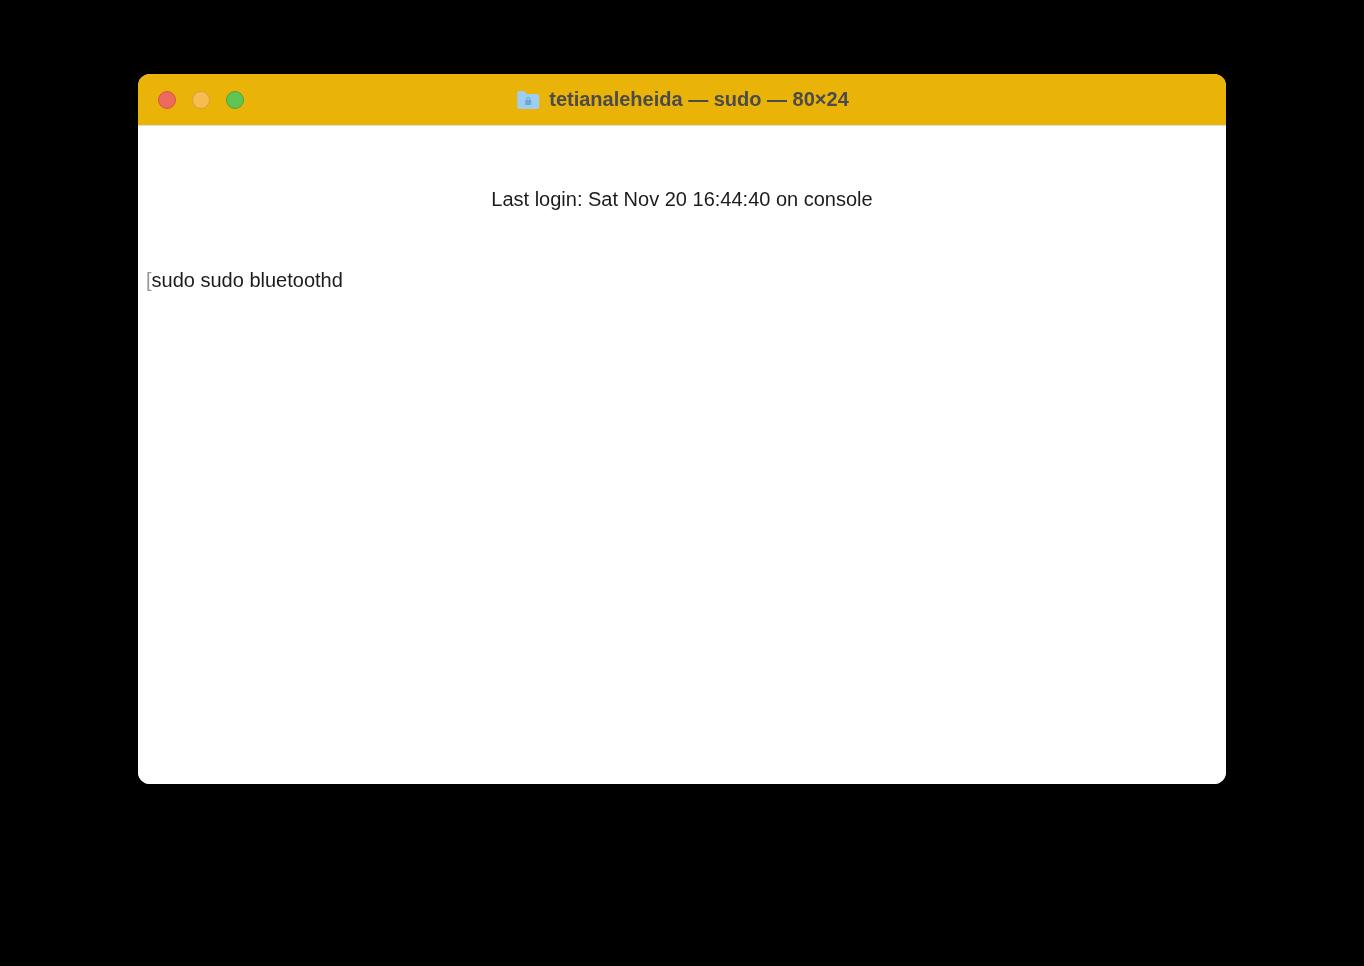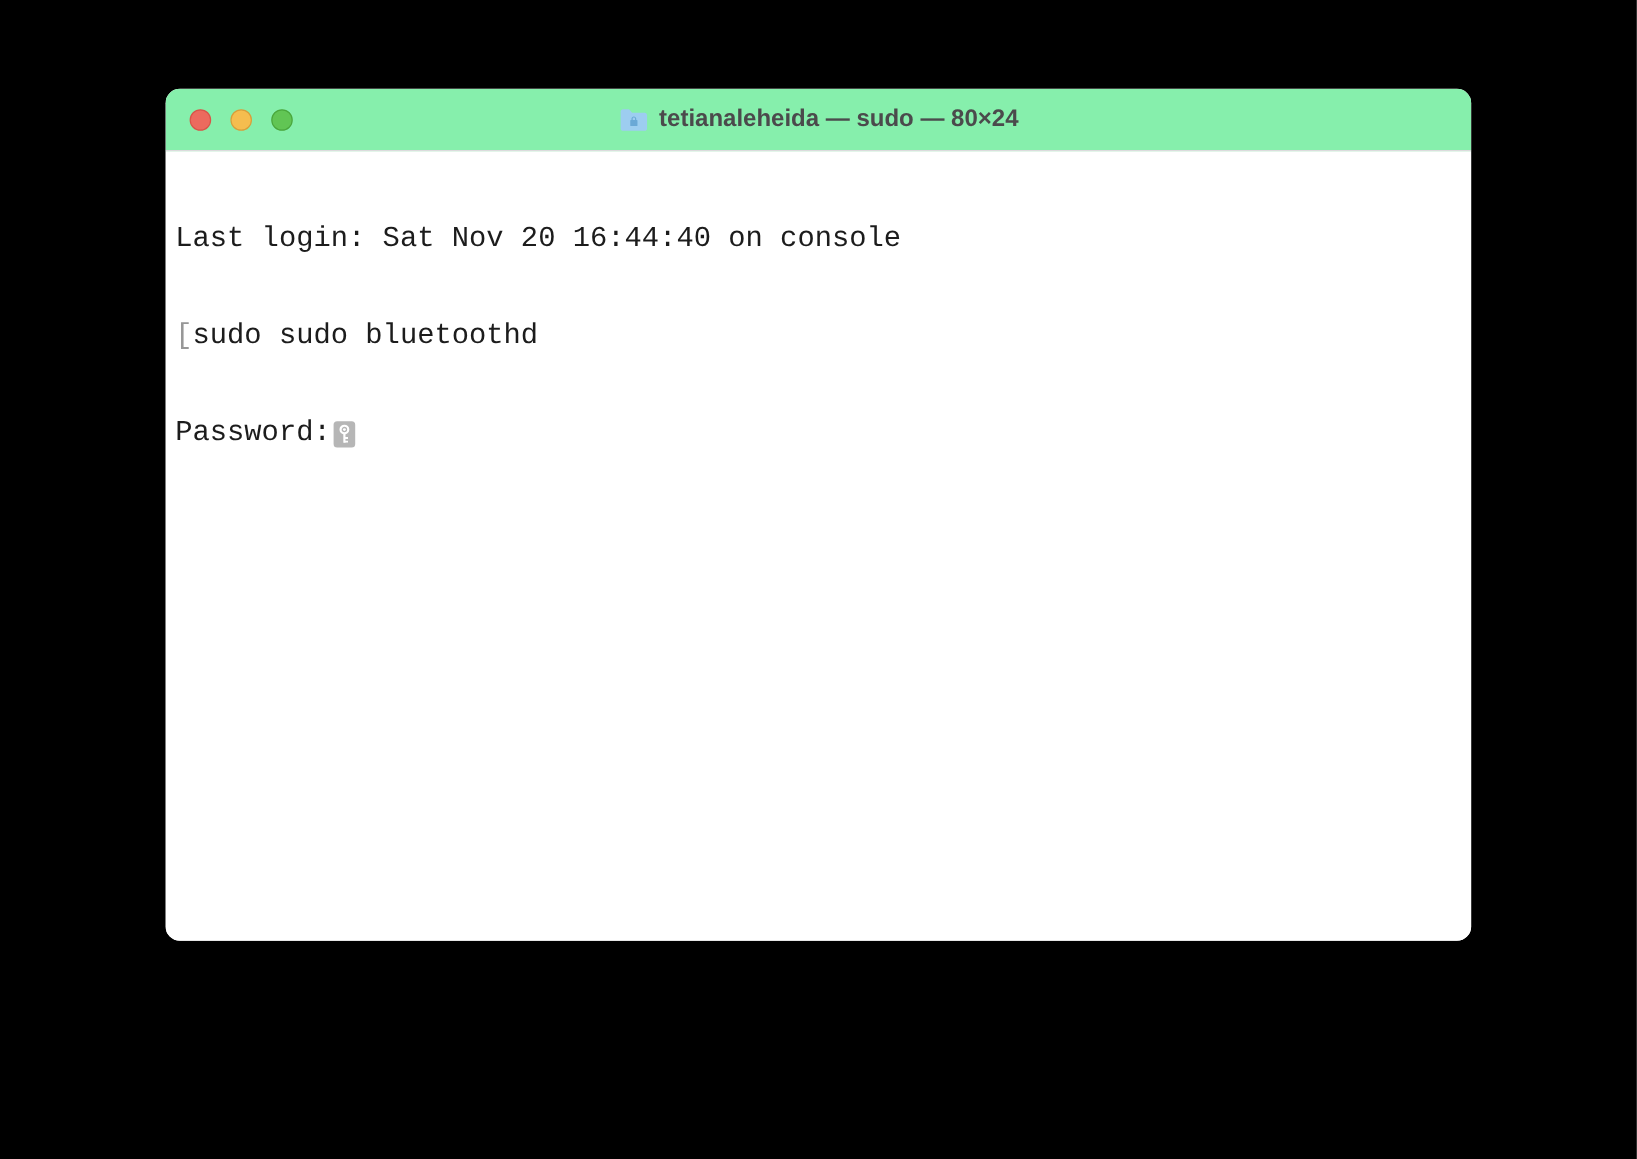--- a/index.html
+++ b/index.html
@@ -25,21 +25,21 @@
       background: #ffffff;
       border-radius: 12px;
       overflow: hidden;
       box-shadow: 0 20px 60px rgba(0,0,0,0.5);
       display: flex;
       flex-direction: column;
     }
 
     .titlebar {
       height: 52px;
-      background: #86efac;
+      background: #eab308;
       border-bottom: 1px solid #dcdbdd;
       display: flex;
       align-items: center;
       position: relative;
     }
 
     .traffic-lights {
       display: flex;
       align-items: center;
       gap: 16px;
@@ -86,26 +86,27 @@
       font-size: 20px;
       font-weight: 600;
       color: #4b4a4c;
       white-space: nowrap;
     }
 
     .terminal-body {
       flex: 1;
       background: #ffffff;
       padding: 6px 8px;
-      font-family: Liberation Mono, monospace;
-      font-size: 24px;
+      font-family: Liberation Sans, sans-serif;
+      font-size: 20px;
       line-height: 27px;
       color: #1c1c1c;
       white-space: pre;
       overflow: hidden;
+      text-align: center;
     }
 
     .terminal-line {
       display: block;
     }
 
     .prompt-line {
       display: flex;
     }
 
@@ -150,23 +151,14 @@
           <path d="M 2 4 C 2 2.9 2.9 2 4 2 L 9 2 L 11.5 5 L 22 5 C 23.1 5 24 5.9 24 7 L 24 18 C 24 19.1 23.1 20 22 20 L 4 20 C 2.9 20 2 19.1 2 18 Z" fill="#9dcdf0"></path>
           <path d="M 11 11 L 11 10 C 11 8.9 11.9 8 13 8 C 14.1 8 15 8.9 15 10 L 15 11 L 15.5 11 C 15.78 11 16 11.22 16 11.5 L 16 15.5 C 16 15.78 15.78 16 15.5 16 L 10.5 16 C 10.22 16 10 15.78 10 15.5 L 10 11.5 C 10 11.22 10.22 11 10.5 11 Z M 12 10 L 12 11 L 14 11 L 14 10 C 14 9.45 13.55 9 13 9 C 12.45 9 12 9.45 12 10 Z" fill="#6aa8d6"></path>
         </svg>
       </span>
       <span class="title-text">tetianaleheida — sudo — 80×24</span>
     </div>
   </div>
   <div class="terminal-body">
     <span class="terminal-line">Last login: Sat Nov 20 16:44:40 on console</span>
     <span class="prompt-line"><span class="bracket-left">[</span><span>sudo sudo bluetoothd</span></span>
-    <span class="password-line"><span>Password:</span><span class="key-icon">
-      <svg width="12" height="18" viewBox="0 0 12 18">
-        <circle cx="6" cy="5" r="3.2" fill="none" stroke="#ffffff" stroke-width="1.8"></circle>
-        <circle cx="6" cy="5" r="1.2" fill="#ffffff"></circle>
-        <line x1="6" y1="8" x2="6" y2="16" stroke="#ffffff" stroke-width="1.8"></line>
-        <line x1="6" y1="12" x2="9" y2="12" stroke="#ffffff" stroke-width="1.6"></line>
-        <line x1="6" y1="15" x2="9" y2="15" stroke="#ffffff" stroke-width="1.6"></line>
-      </svg>
-    </span></span>
   </div>
 </div>
 
 </body></html>

